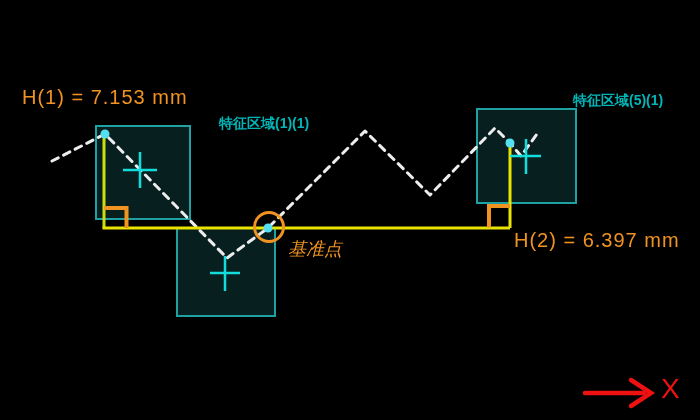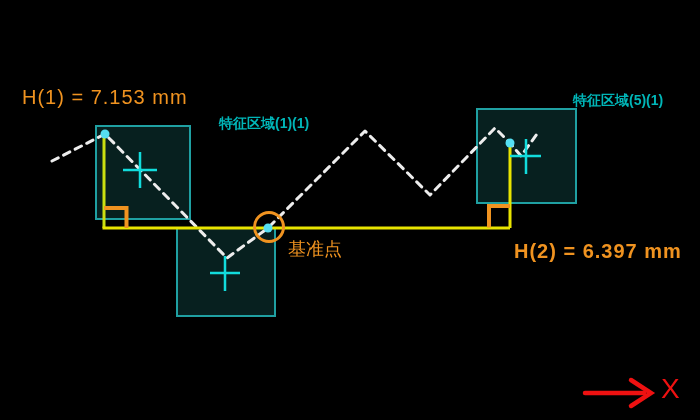--- a/index.html
+++ b/index.html
@@ -65,20 +65,20 @@
       <line class="arrow" x1="585" y1="393" x2="644" y2="393"></line>
       <path class="arrow" d="M631,380 L651,393 L631,406"></path>
     </g>
   </svg>
 
   <div class="lbl measure" style="left:22px;top:86px;">H(1) = 7.153 mm</div>
 
   <div class="lbl region-lbl" style="left:188px;top:116px;margin-left:31px;">特征区域(1)(1)</div>
 
 
-  <div class="lbl datum-lbl" style="left:288px;top:240px;">基准点</div>
+  <div class="lbl datum-lbl" style="left:288px;top:240px;font-style:italic;">基准点</div>
 
   <div class="lbl region-lbl" style="left:573px;top:93px;">特征区域(5)(1)</div>
 
-  <div class="lbl measure" style="left:514px;top:240px;font-weight:bold;">H(2) = 6.397 mm</div>
+  <div class="lbl measure" style="left:514px;top:229px;">H(2) = 6.397 mm</div>
 
   <div class="lbl axis-lbl" style="left:661px;top:374px;">X</div>
 </div>
 
 </body></html>

